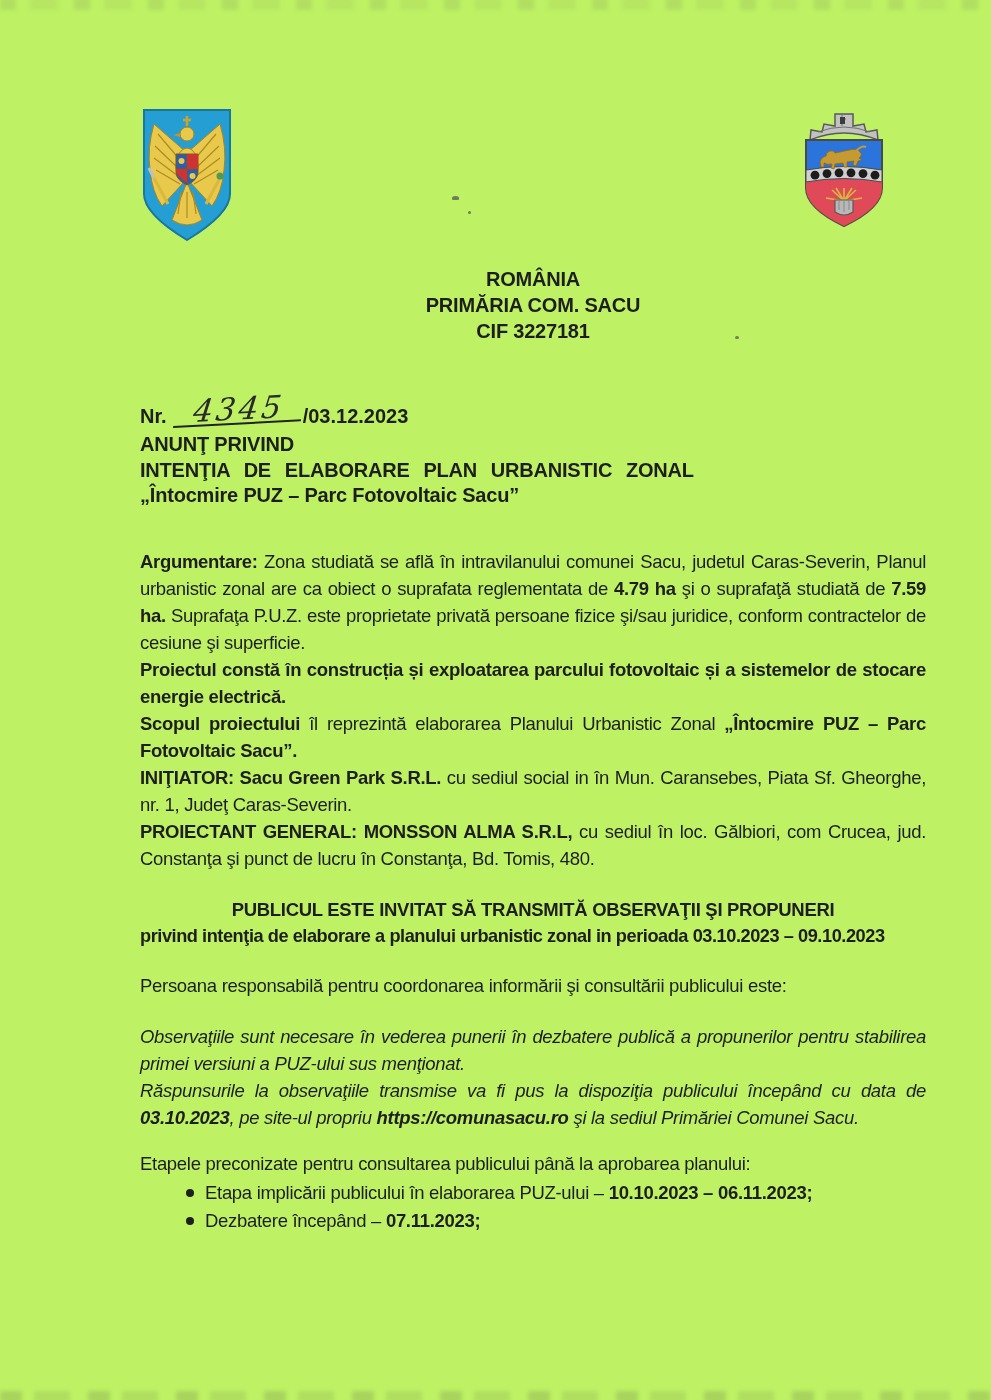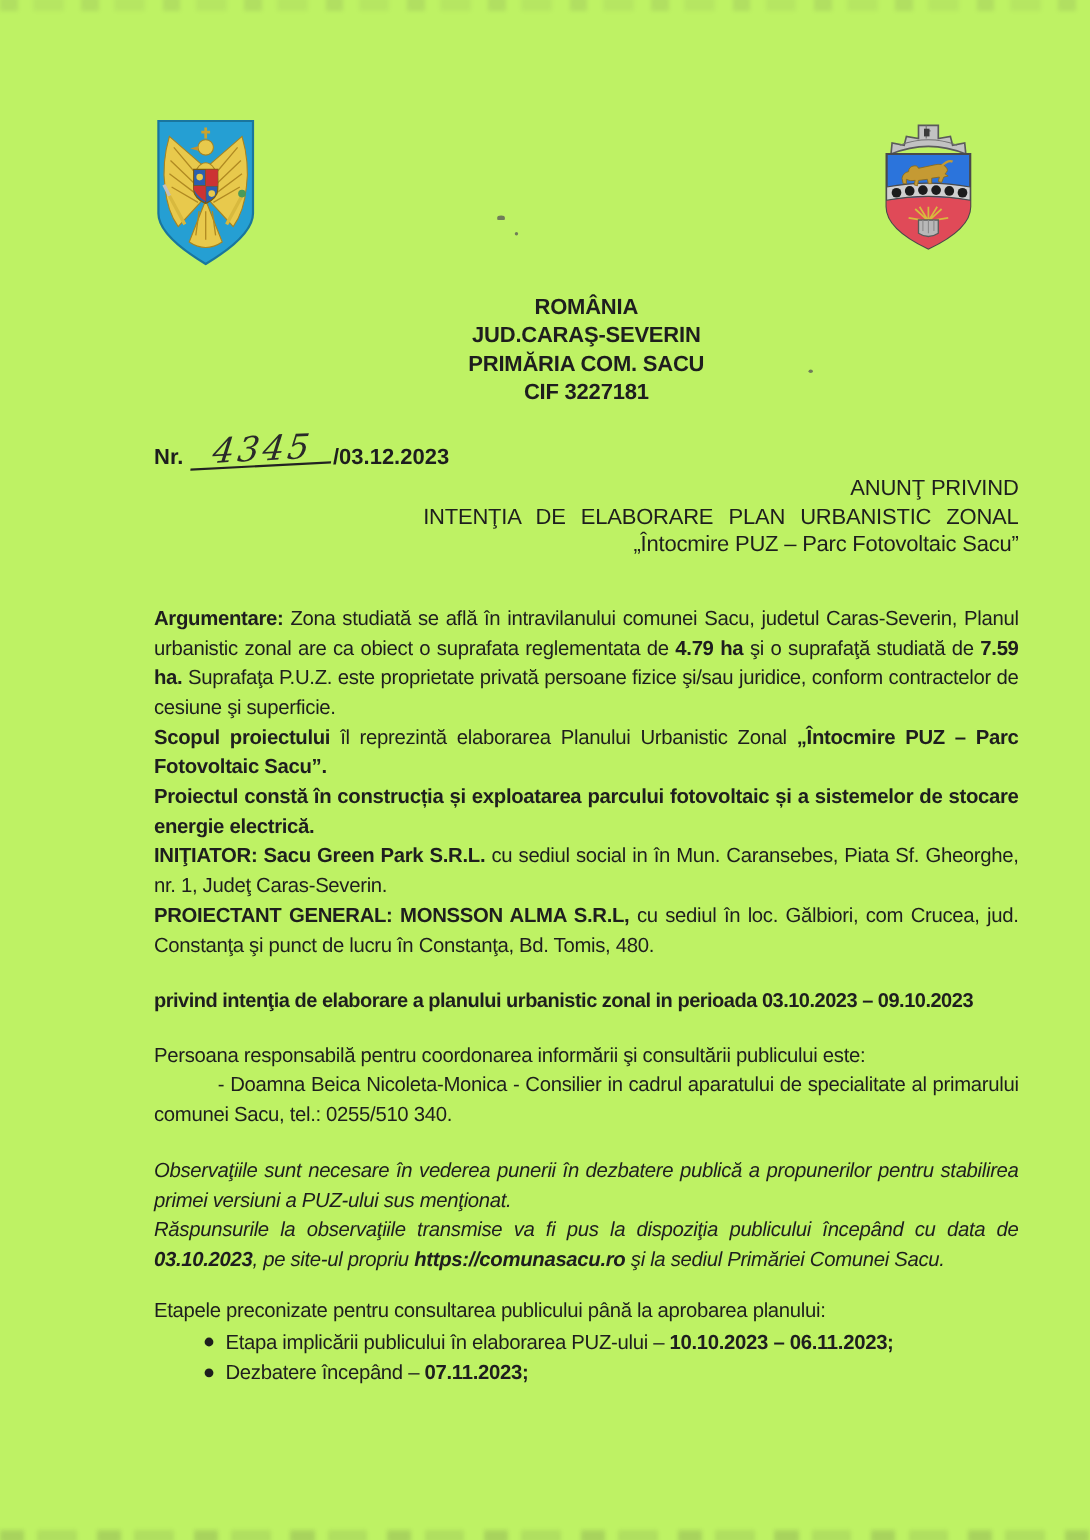--- a/index.html
+++ b/index.html
@@ -38,21 +38,21 @@
     border-bottom:2.5px solid #222; margin:0 2px 0 6px;
     font-family:"DejaVu Serif", serif; font-style:italic; font-weight:400;
     font-size:31px; line-height:28px; color:#2a2a2a;
     transform:rotate(-3deg) skewX(-10deg); transform-origin:bottom left;
     letter-spacing:3px;
   }
 
   
   .title-block {
     position:absolute; left:140px; top:432px; width:786px;
-    text-align:right; font-weight:400; font-size:20px; line-height:25.5px;
+    text-align:left; font-weight:700; font-size:20px; line-height:25.5px;
     letter-spacing:-0.2px;
   }
   .title-wide { word-spacing:0.42em; }
 
   
   .body-block {
     position:absolute; left:140px; top:548px; width:786px;
     font-size:18.5px; line-height:27px; letter-spacing:-0.3px;
     text-align:justify;
   }
@@ -136,56 +136,55 @@
 
     <g stroke="#d8b93e" stroke-width="1.6">
       <path d="M46 95 L46 82 M46 95 L34 84 M46 95 L58 84 M46 95 L28 92 M46 95 L64 92 M46 95 L38 82 M46 95 L54 82"></path>
     </g>
     <path d="M37 94 H55 V106 Q46 112 37 106 Z" fill="#b8b8b8" stroke="#5a5a5a" stroke-width="1.2"></path>
     <path d="M41 94 V104 M46 94 V106 M51 94 V104" stroke="#8a8a8a" stroke-width="1"></path>
   </svg>
 
   <div class="header-block">
     <div>ROMÂNIA</div>
-    <div>JUD.CARAŞ-SEVERIN</div>
     <div>PRIMĂRIA COM. SACU</div>
     <div>CIF 3227181</div>
   </div>
 
   <div class="reg-line">
     <span>Nr.</span><span class="hand">4345</span><span>/03.12.2023</span>
   </div>
 
   <div class="title-block">
     <div>ANUNŢ PRIVIND</div>
     <div class="title-wide">INTENŢIA DE ELABORARE PLAN URBANISTIC ZONAL</div>
     <div>„Întocmire PUZ – Parc Fotovoltaic Sacu”</div>
   </div>
 
   <div class="body-block">
 
     <p><b>Argumentare:</b><span> Zona studiată se află în intravilanului comunei Sacu, judetul Caras-Severin, Planul urbanistic zonal are ca obiect o suprafata reglementata de </span><b>4.79 ha</b><span> şi o suprafaţă studiată de </span><b>7.59 ha.</b><span> Suprafaţa P.U.Z. este proprietate privată persoane fizice şi/sau juridice, conform contractelor de cesiune şi superficie.</span></p>
 
+    <p><b>Proiectul constă în construcția și exploatarea parcului fotovoltaic și a sistemelor de stocare energie electrică.</b></p>
+
     <p><b>Scopul proiectului</b><span> îl reprezintă elaborarea Planului Urbanistic Zonal </span><b>„Întocmire PUZ – Parc Fotovoltaic Sacu”.</b></p>
-
-    <p><b>Proiectul constă în construcția și exploatarea parcului fotovoltaic și a sistemelor de stocare energie electrică.</b></p>
 
     <p><b>INIŢIATOR: Sacu Green Park S.R.L.</b><span> cu sediul social in în Mun. Caransebes, Piata Sf. Gheorghe, nr. 1, Judeţ Caras-Severin.</span></p>
 
     <p><b>PROIECTANT GENERAL: MONSSON ALMA S.R.L,</b><span> cu sediul în loc. Gălbiori, com Crucea, jud. Constanţa şi punct de lucru în Constanţa, Bd. Tomis, 480.</span></p>
 
     <div class="invitation">
+      <div>PUBLICUL ESTE INVITAT SĂ TRANSMITĂ OBSERVAŢII ŞI PROPUNERI</div>
       <div class="inv-row">
           <span class="inv-nowrap">privind intenţia de elaborare a planului urbanistic zonal in perioada 03.10.2023 – 09.10.2023</span>
         </div>
     </div>
 
     <div class="responsible">
       <p>Persoana responsabilă pentru coordonarea informării şi consultării publicului este:</p>
-      <p class="resp-indent">- Doamna Beica Nicoleta-Monica - Consilier in cadrul aparatului de specialitate al primarului comunei Sacu, tel.: 0255/510 340.</p>
     </div>
 
     <div class="observations">
       <p>Observaţiile sunt necesare în vederea punerii în dezbatere publică a propunerilor pentru stabilirea primei versiuni a PUZ-ului sus menţionat.</p>
       <p><span>Răspunsurile la observaţiile transmise va fi pus la dispoziţia publicului începând cu data de </span><b>03.10.2023</b><span>, pe site-ul propriu </span><b>https://comunasacu.ro</b><span> şi la sediul Primăriei Comunei Sacu.</span></p>
     </div>
 
     <div class="stages">
       <p>Etapele preconizate pentru consultarea publicului până la aprobarea planului:</p>
       <ul class="stage-list">

